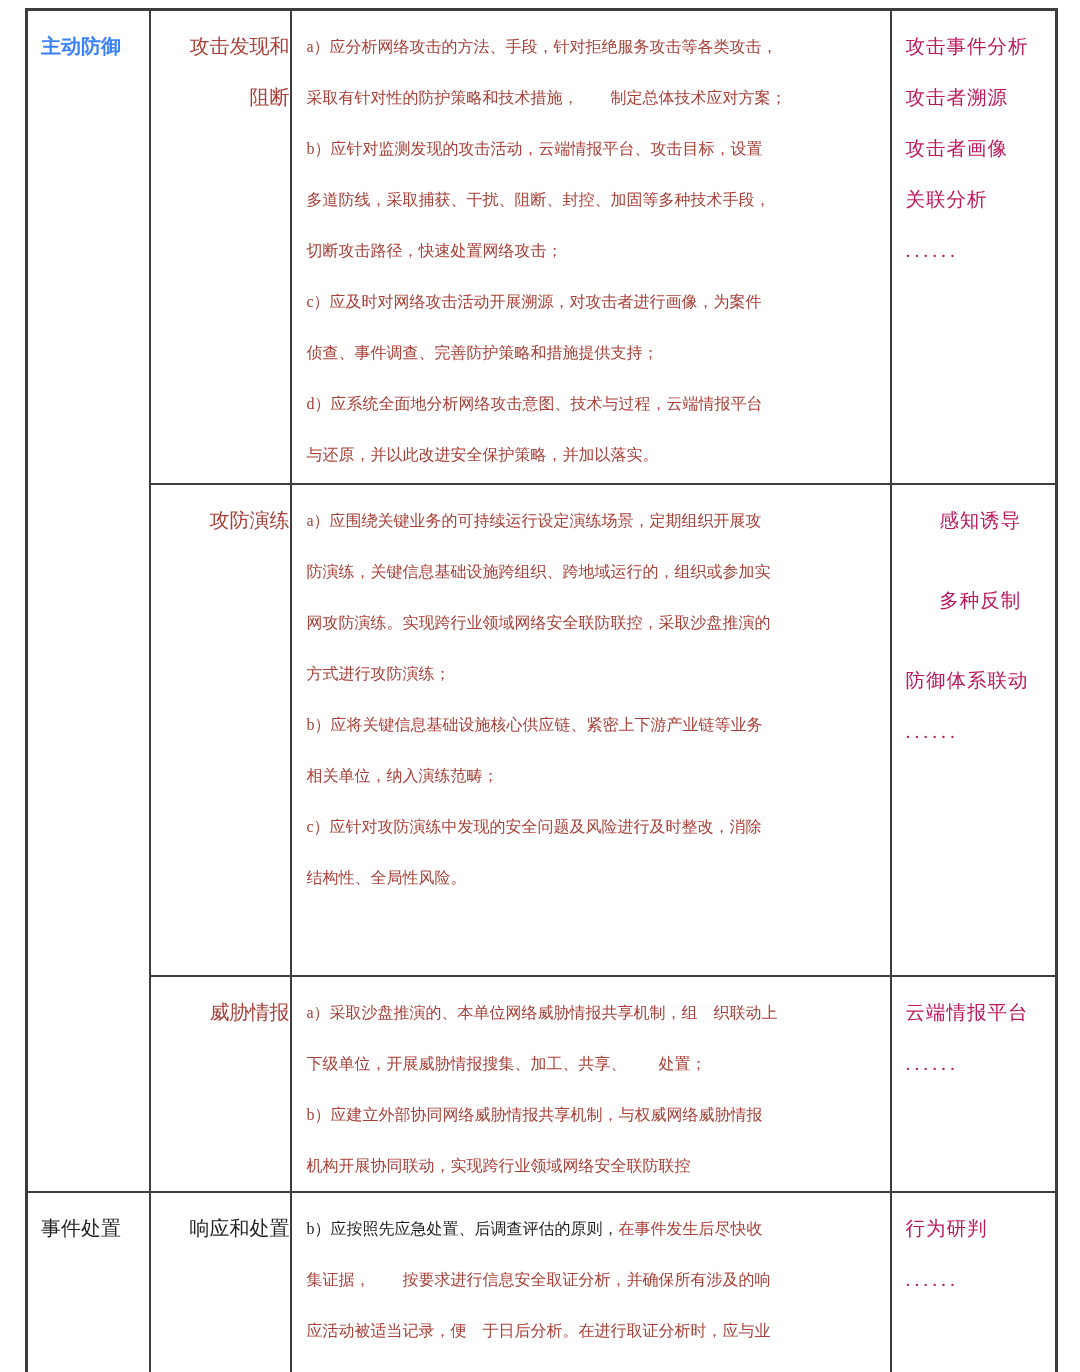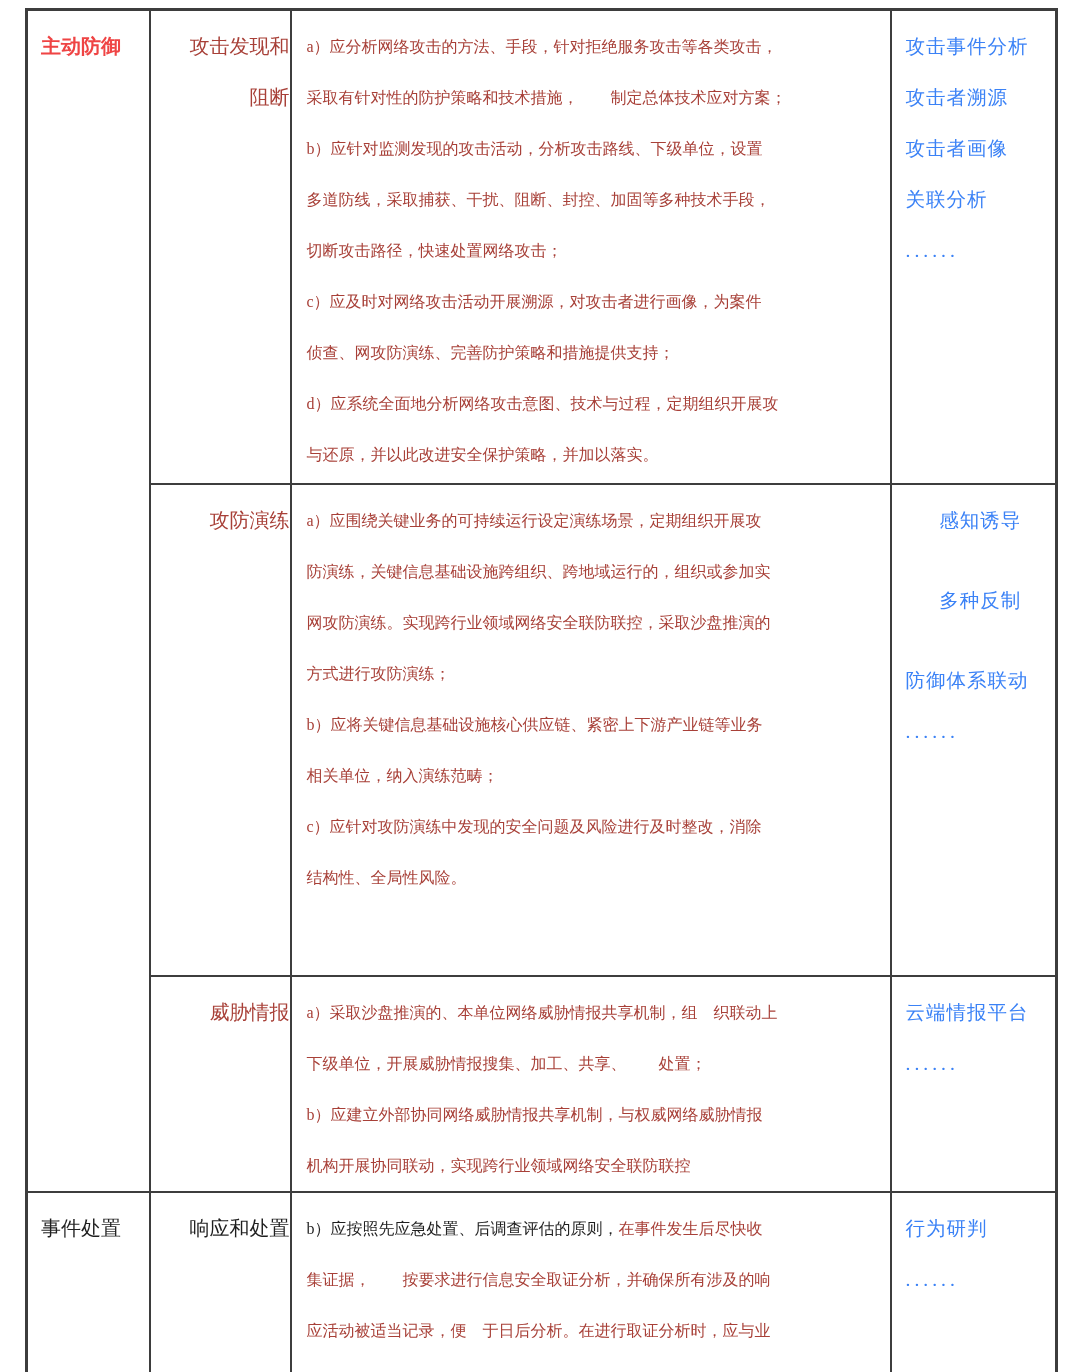--- a/index.html
+++ b/index.html
@@ -40,24 +40,24 @@
   .hdr-line {
     line-height: 51px;
     white-space: pre;
     font-size: 20px;
   }
   .cell-cat   { padding-left: 13px; }
   .cell-sub   { padding-left: 13px; text-align: right; }
   .cell-req   { padding-left: 15px; }
   .cell-kw    { padding-left: 14px; }
   .red        { color: #a84038; }
-  .cat-red    { color: #ef4444; font-weight: bold; }
+  .cat-red    { color: #3b82f6; font-weight: bold; }
   .sub-red    { color: #a84038; }
   .black      { color: #1f1f1f; }
-  .kw-item    { line-height: 51px; white-space: pre; font-size: 19.5px; color: #3b82f6; letter-spacing: 1px; }
+  .kw-item    { line-height: 51px; white-space: pre; font-size: 19.5px; color: #be185d; letter-spacing: 1px; }
   .kw-sp      { margin-bottom: 29px; text-align: center; }
   .dots       { letter-spacing: 4px; }
 </style>
 </head>
 <body>
 
 <div class="page">
   <table class="req-table">
     <colgroup>
       <col style="width:123px">
@@ -71,26 +71,26 @@
       <td rowspan="3" class="cell-cat">
         <div class="hdr-line cat-red">主动防御</div>
       </td>
       <td class="cell-sub">
         <div class="hdr-line sub-red">攻击发现和</div>
         <div class="hdr-line sub-red">阻断</div>
       </td>
       <td class="cell-req">
         <div class="line red">a）应分析网络攻击的方法、手段，针对拒绝服务攻击等各类攻击，</div>
         <div class="line red">采取有针对性的防护策略和技术措施，　　制定总体技术应对方案；</div>
-        <div class="line red">b）应针对监测发现的攻击活动，分析攻击路线、下级单位，设置</div>
+        <div class="line red">b）应针对监测发现的攻击活动，云端情报平台、攻击目标，设置</div>
         <div class="line red">多道防线，采取捕获、干扰、阻断、封控、加固等多种技术手段，</div>
         <div class="line red">切断攻击路径，快速处置网络攻击；</div>
         <div class="line red">c）应及时对网络攻击活动开展溯源，对攻击者进行画像，为案件</div>
-        <div class="line red">侦查、网攻防演练、完善防护策略和措施提供支持；</div>
-        <div class="line red">d）应系统全面地分析网络攻击意图、技术与过程，定期组织开展攻</div>
+        <div class="line red">侦查、事件调查、完善防护策略和措施提供支持；</div>
+        <div class="line red">d）应系统全面地分析网络攻击意图、技术与过程，云端情报平台</div>
         <div class="line red">与还原，并以此改进安全保护策略，并加以落实。</div>
       </td>
       <td class="cell-kw">
         <div class="kw-item">攻击事件分析</div>
         <div class="kw-item">攻击者溯源</div>
         <div class="kw-item">攻击者画像</div>
         <div class="kw-item">关联分析</div>
         <div class="kw-item dots">......</div>
       </td>
     </tr>

